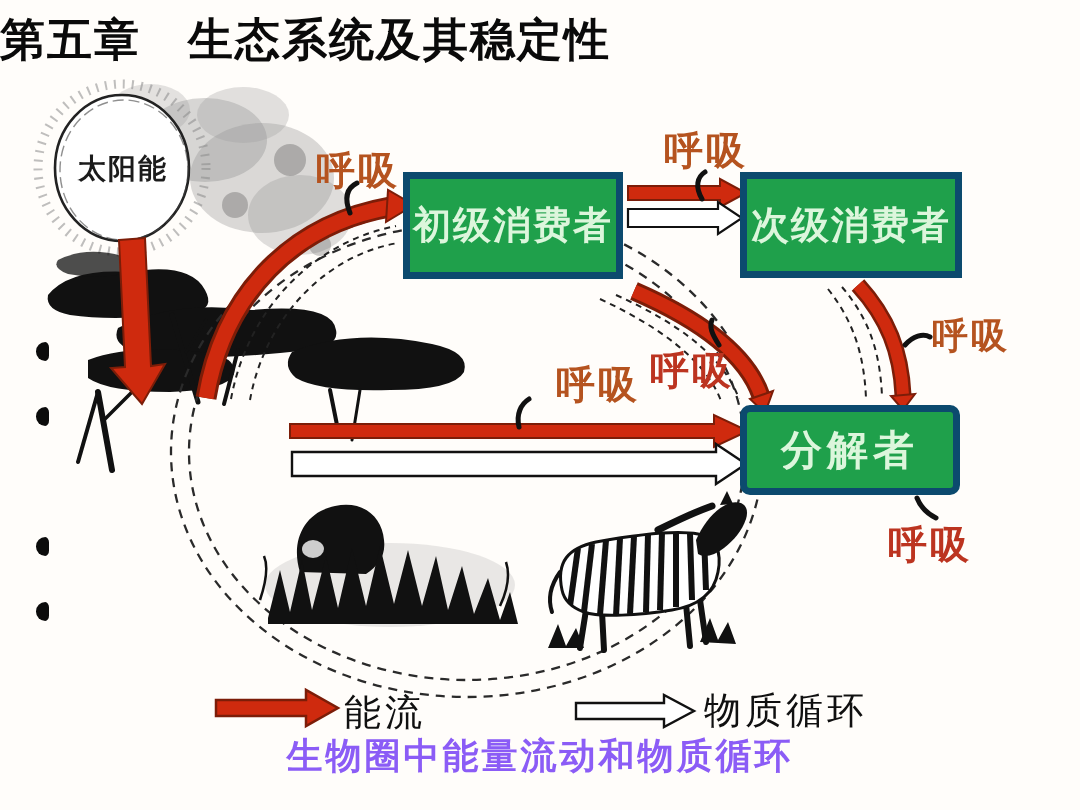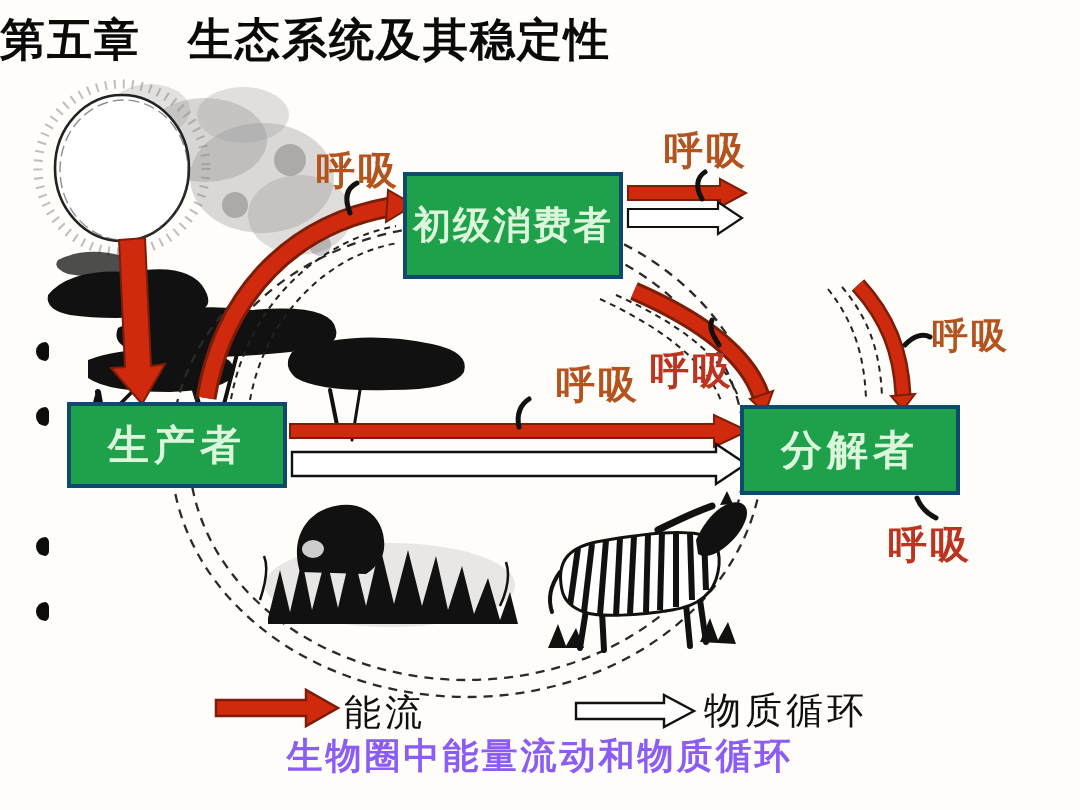--- a/index.html
+++ b/index.html
@@ -10,28 +10,28 @@
   .art { position:absolute; left:0; top:0; }
   .title {
     position:absolute; top:10px; left:0; width:100%; text-align:left;
     font-size:45px; font-weight:bold; color:#0a0a0a; letter-spacing:2px;
   }
   .sun-label {
     position:absolute; left:58px; top:150px; width:130px; text-align:center;
     font-size:28px; font-weight:bold; color:#1b1b1b; letter-spacing:2px;
   }
   .node {
-    position:absolute; background:#1fa04b; border:4px solid #0c4a6e;
+    position:absolute; background:#1fa04b; border:7px solid #0c4a6e;
     display:flex; align-items:center; justify-content:center;
     color:#dcf6dc; font-weight:bold; box-sizing:border-box;
   }
   .node-primary   { left:403px; top:172px; width:220px; height:107px; font-size:38px; letter-spacing:2px; }
   .node-secondary { left:740px; top:172px; width:222px; height:106px; font-size:38px; letter-spacing:2px; }
   .node-producer  { left:67px;  top:402px; width:220px; height:86px;  font-size:41px; letter-spacing:5px; }
-  .node-decomposer{ left:740px; top:405px; width:220px; height:90px;  font-size:41px; letter-spacing:5px; }
+  .node-decomposer{ left:740px; top:405px; width:220px; height:90px;  font-size:41px; letter-spacing:5px;border-radius:10px; }
   .breath { position:absolute; font-weight:bold; font-size:39px; letter-spacing:3px; }
   .tone-a { color:#b5531f; }
   .tone-b { color:#bc3420; }
   .b1 { left:316px; top:144px; }
   .b2 { left:664px; top:124px; }
   .b3 { left:932px; top:312px; font-size:36px; }
   .b4 { left:556px; top:358px; }
   .b5 { left:650px; top:344px; }
   .b6 { left:888px; top:518px; }
   .legend-label { position:absolute; font-weight:normal; color:#101010; font-size:37px; letter-spacing:4px; }
@@ -186,23 +186,24 @@
     </g>
   </svg>
 
   <div class="bullet bu1"></div>
   <div class="bullet bu2"></div>
   <div class="bullet bu3"></div>
   <div class="bullet bu4"></div>
 
   <div class="title">第五章　生态系统及其稳定性</div>
 
+  <div class="sun-label">太阳能</div>
 
   <div class="node node-primary">初级消费者</div>
-  <div class="node node-producer">生产者</div>
+  <div class="node node-secondary">次级消费者</div>
   <div class="node node-decomposer">分解者</div>
 
   <div class="breath tone-a b1">呼吸</div>
   <div class="breath tone-a b2">呼吸</div>
   <div class="breath tone-a b3">呼吸</div>
   <div class="breath tone-a b4">呼吸</div>
   <div class="breath tone-b b5">呼吸</div>
   <div class="breath tone-b b6">呼吸</div>
 
   <div class="legend-label legend-energy">能流</div>

